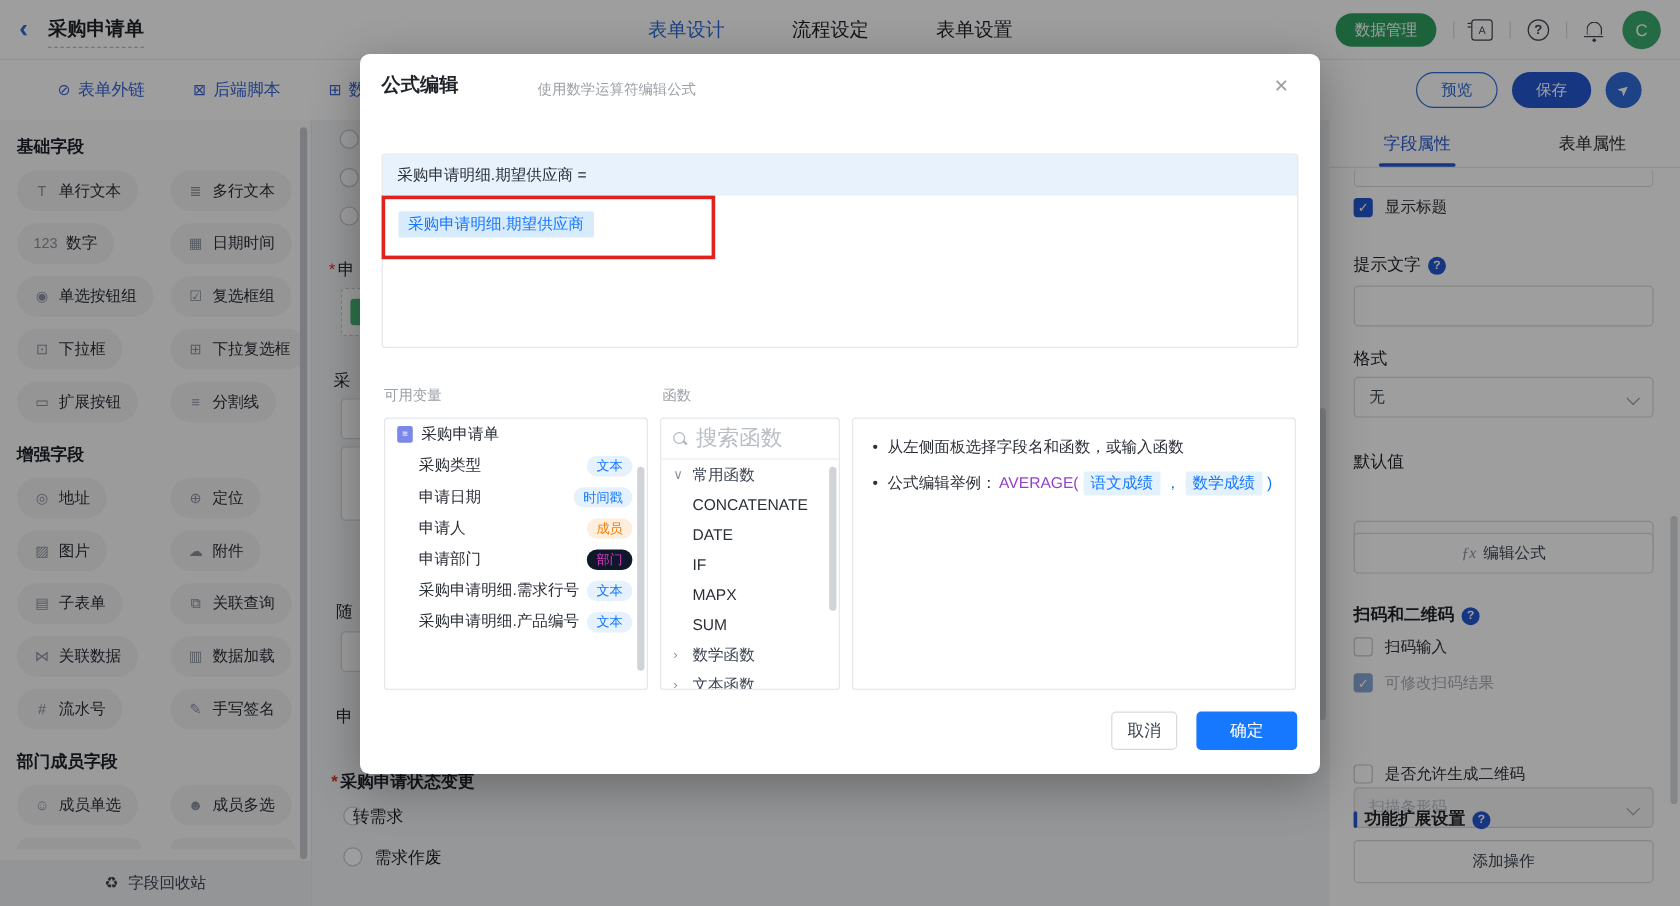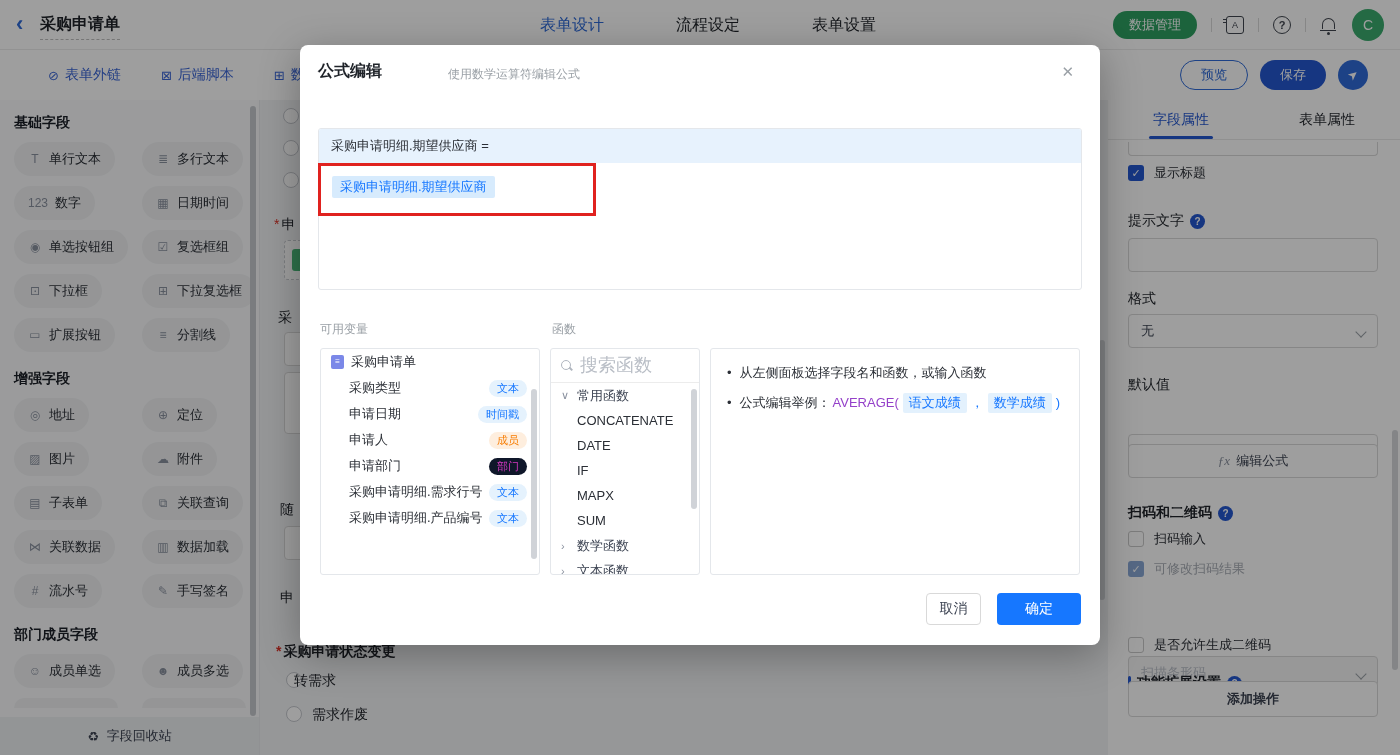--- a/index.html
+++ b/index.html
@@ -4,21 +4,21 @@
 <style>
   * { margin:0; padding:0; box-sizing:border-box; }
   html,body { width:1400px; height:755px; overflow:hidden; }
   body { font-family:"Liberation Sans","DejaVu Sans",sans-serif; color:#1f2329; background:#f0f2f5; }
   .stage { position:relative; width:1400px; height:755px; overflow:hidden; }
 
   
   .topbar { position:absolute; left:0; top:0; width:1400px; height:50px; background:#fff; border-bottom:1px solid #ececec; z-index:1; }
   .back { position:absolute; left:16px; top:11px; font-size:22px; color:#2f6bd8; font-weight:bold; cursor:pointer; line-height:26px;}
   .app-title { position:absolute; left:40px; top:14px; font-size:16px; font-weight:bold; color:#1f2329; border-bottom:1px dashed #bfbfbf; padding-bottom:4px; }
-  .tb-tabs { position:absolute; left:540px; top:0; height:50px; display:flex; gap:72px; align-items:center; }
+  .tb-tabs { position:absolute; left:540px; top:0; height:50px; display:flex; gap:56px; align-items:center; }
   .tb-tab { font-size:16px; color:#1f2329; cursor:pointer; }
   .tb-tab.active { color:#2f6bd8; }
   .tb-right { position:absolute; right:16px; top:0; height:50px; display:flex; align-items:center; gap:14px; }
   .pill-green { background:#2ea062; color:#fff; border:none; border-radius:16px; height:28px; padding:0 16px; font-size:13px; cursor:pointer; font-family:inherit;}
   .vsep { width:1px; height:14px; background:#d9d9d9; }
   .icon-book { width:18px; height:18px; border:1.6px solid #41464f; border-radius:3px; position:relative; font-size:9px; display:flex; align-items:center; justify-content:center; color:#41464f; }
   .icon-book::before { content:""; position:absolute; left:-4px; top:2px; width:3px; height:2px; border-top:1.6px solid #41464f; border-bottom:1.6px solid #41464f; }
   .icon-help { width:18px; height:18px; border:1.6px solid #41464f; border-radius:50%; font-size:11px; display:flex; align-items:center; justify-content:center; color:#41464f; font-weight:bold;}
   .icon-bell { position:relative; width:18px; height:18px; }
   .bell-body { position:absolute; left:2px; top:2px; width:13px; height:11px; border:1.6px solid #41464f; border-bottom:none; border-radius:7px 7px 0 0; }
@@ -370,21 +370,21 @@
       </div>
     <div class="p-row cb-row" style="top:536px;">
       <span class="cb unchecked"></span>
       <span>是否允许生成二维码</span>
     </div>
     <div class="p-row sec-head" style="top:574px;">
       <span class="bar"></span>
       <span>功能扩展设置</span>
         <span class="q-help">?</span>
     </div>
-    <button class="p-row p-btn" style="top:581px; height:36px;font-weight:bold;">
+    <button class="p-row p-btn" style="top:600px; height:36px;">
         <span>添加操作</span>
       </button>
     <span class="props-scroll"></span>
   </aside>
 
   <div class="overlay"></div>
 
   <div class="modal">
     <span class="m-title">公式编辑</span>
     <span class="m-subtitle">使用数学运算符编辑公式</span>

